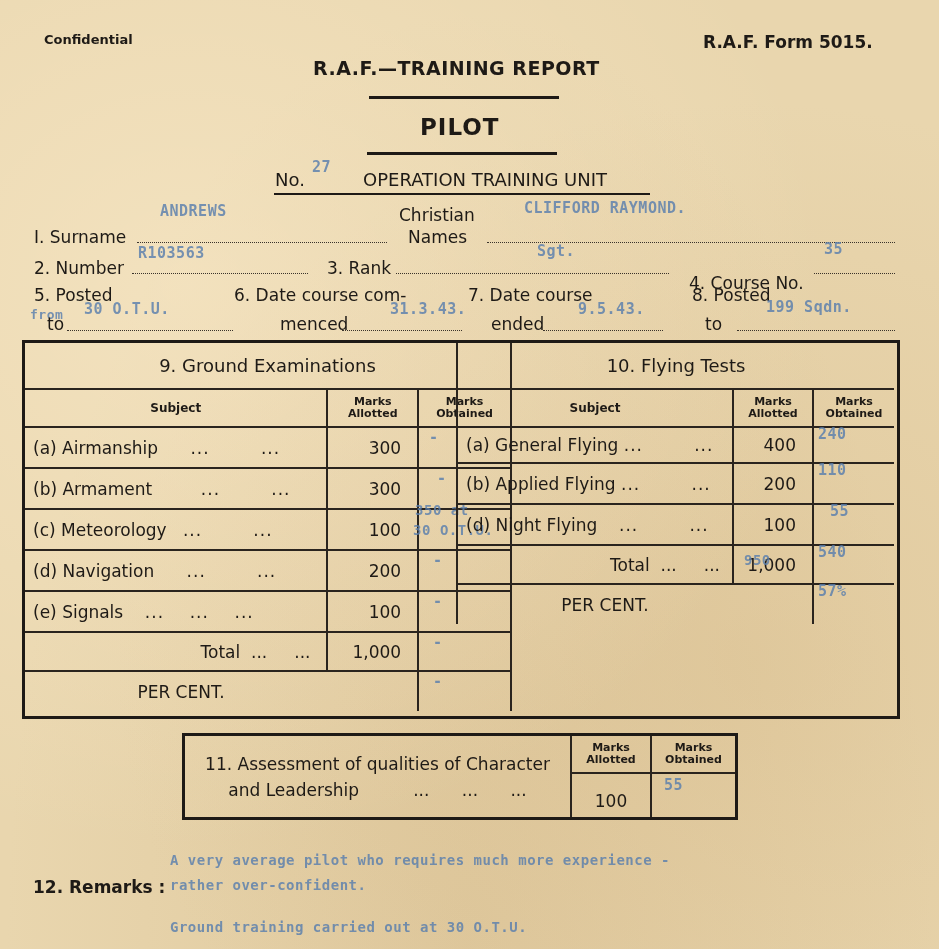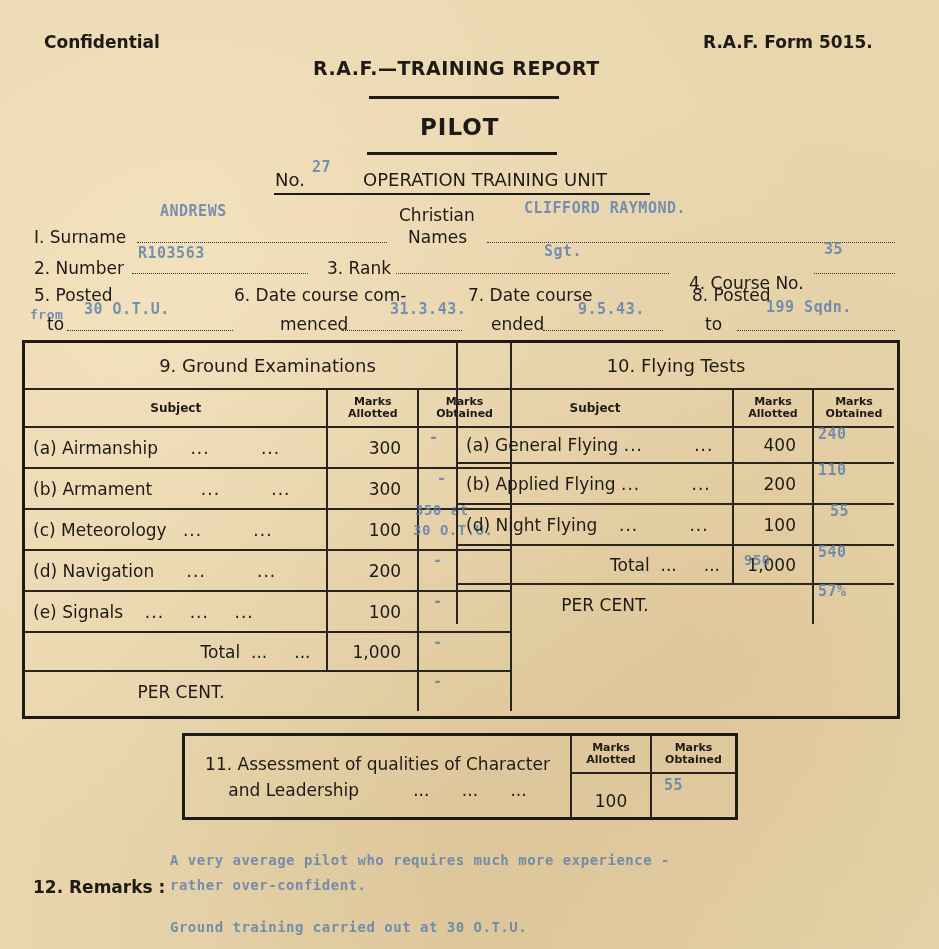--- a/index.html
+++ b/index.html
@@ -17,21 +17,21 @@
   .printed { font-family: "DejaVu Sans", sans-serif; color:#1e1a16; }
   .typed {
     font-family: "DejaVu Sans Mono", "Liberation Mono", monospace;
     color:#5a7fae; font-weight:bold; opacity:0.82; letter-spacing:0.5px;
   }
   .bold { font-weight:bold; }
   .dots { border-bottom: 1.5px dotted #3a332b; position:absolute; height:0; }
   .rule { position:absolute; background:#1e1a16; }
 
   
-  #confidential { left:44px; top:32px; font-size:17px; font-weight:bold; }
+  #confidential { left:44px; top:32px; font-size:13px; font-weight:bold; }
   #form-no { left:703px; top:32px; font-size:17px; font-weight:bold; }
   #report-title { left:313px; top:57px; font-size:19px; font-weight:bold; letter-spacing:0.5px; }
   #pilot-title { left:420px; top:114px; font-size:23px; font-weight:bold; letter-spacing:1px; }
   #unit-no-label { left:275px; top:169px; font-size:18px; }
   #unit-no-val { left:312px; top:158px; font-size:15px; }
   #unit-name { left:363px; top:169px; font-size:18px; }
 
   .field-label { font-size:17px; position:absolute; }
 
   
@@ -65,21 +65,21 @@
 
 <div class="field-label" style="left:399px; top:205px;">Christian</div>
 <div class="field-label" style="left:408px; top:227px;">Names</div>
 <div class="abs typed" style="left:524px; top:199px; font-size:15px;">CLIFFORD RAYMOND.</div>
 <div class="dots" style="left:487px; top:242px; width:408px;"></div>
 
 <div class="abs typed" style="left:138px; top:244px; font-size:15px;">R103563</div>
 <div class="field-label" style="left:34px; top:258px;">2. Number</div>
 <div class="dots" style="left:132px; top:273px; width:176px;"></div>
 
-<div class="abs typed" style="left:537px; top:242px; font-size:15px;margin-left:7px;">Sgt.</div>
+<div class="abs typed" style="left:537px; top:242px; font-size:15px;">Sgt.</div>
 <div class="field-label" style="left:327px; top:258px;">3. Rank</div>
 <div class="dots" style="left:396px; top:273px; width:273px;"></div>
 
 <div class="abs typed" style="left:824px; top:240px; font-size:15px;">35</div>
 <div class="field-label" style="left:689px; top:257px;margin-top:16px;">4. Course No.</div>
 <div class="dots" style="left:814px; top:273px; width:81px;"></div>
 
 <div class="field-label" style="left:34px; top:285px;">5. Posted</div>
 <div class="abs typed" style="left:30px; top:307px; font-size:13px;">from</div>
 <div class="field-label" style="left:47px; top:314px;">to</div>

